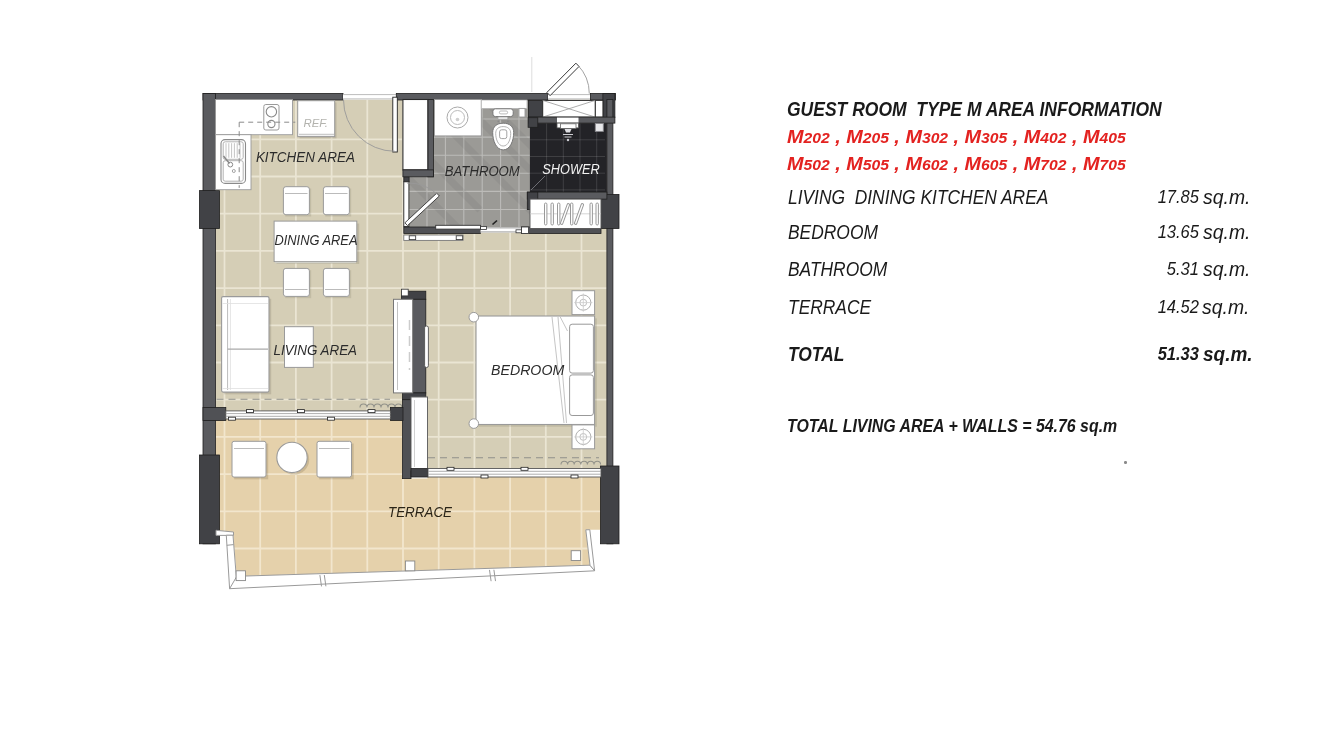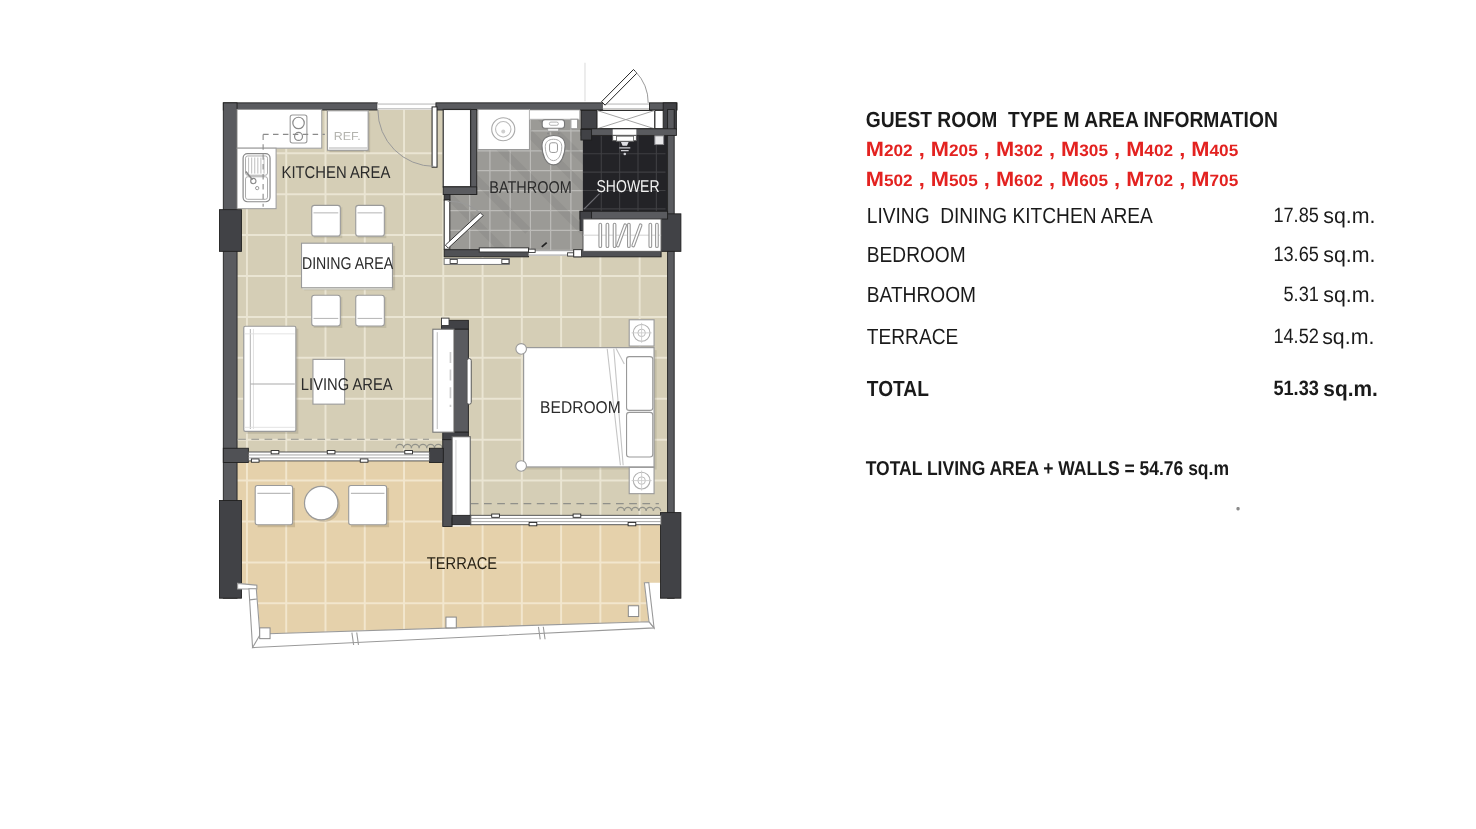--- a/index.html
+++ b/index.html
@@ -1,16 +1,16 @@
 <!DOCTYPE html>
 <html><head>
 <meta charset="utf-8">
 <style>
 html,body{margin:0;padding:0;background:#fff;}
-#page{position:relative;width:1342px;height:754px;background:#fff;overflow:hidden;font-family:"Liberation Sans",sans-serif;}
+#page{position:relative;width:1342px;height:754px;background:#fff;overflow:hidden;font-family:"Liberation Sans",sans-serif;font-style:italic;}
 .t{position:absolute;white-space:pre;font-size:20px;line-height:20px;color:#1a1a1a;transform:scaleX(.87);transform-origin:0 50%;}
 .b{font-weight:bold;}
 .red{color:#e32220;font-weight:bold;}
 .val{position:absolute;white-space:pre;font-size:19px;line-height:20px;color:#1a1a1a;width:90px;text-align:right;transform:scaleX(.87);transform-origin:100% 50%;}
 .u{transform:scaleX(.97) !important;}
 svg text{font-family:"Liberation Sans",sans-serif;}
 </style>
 </head>
 <body>
 <div id="page">

